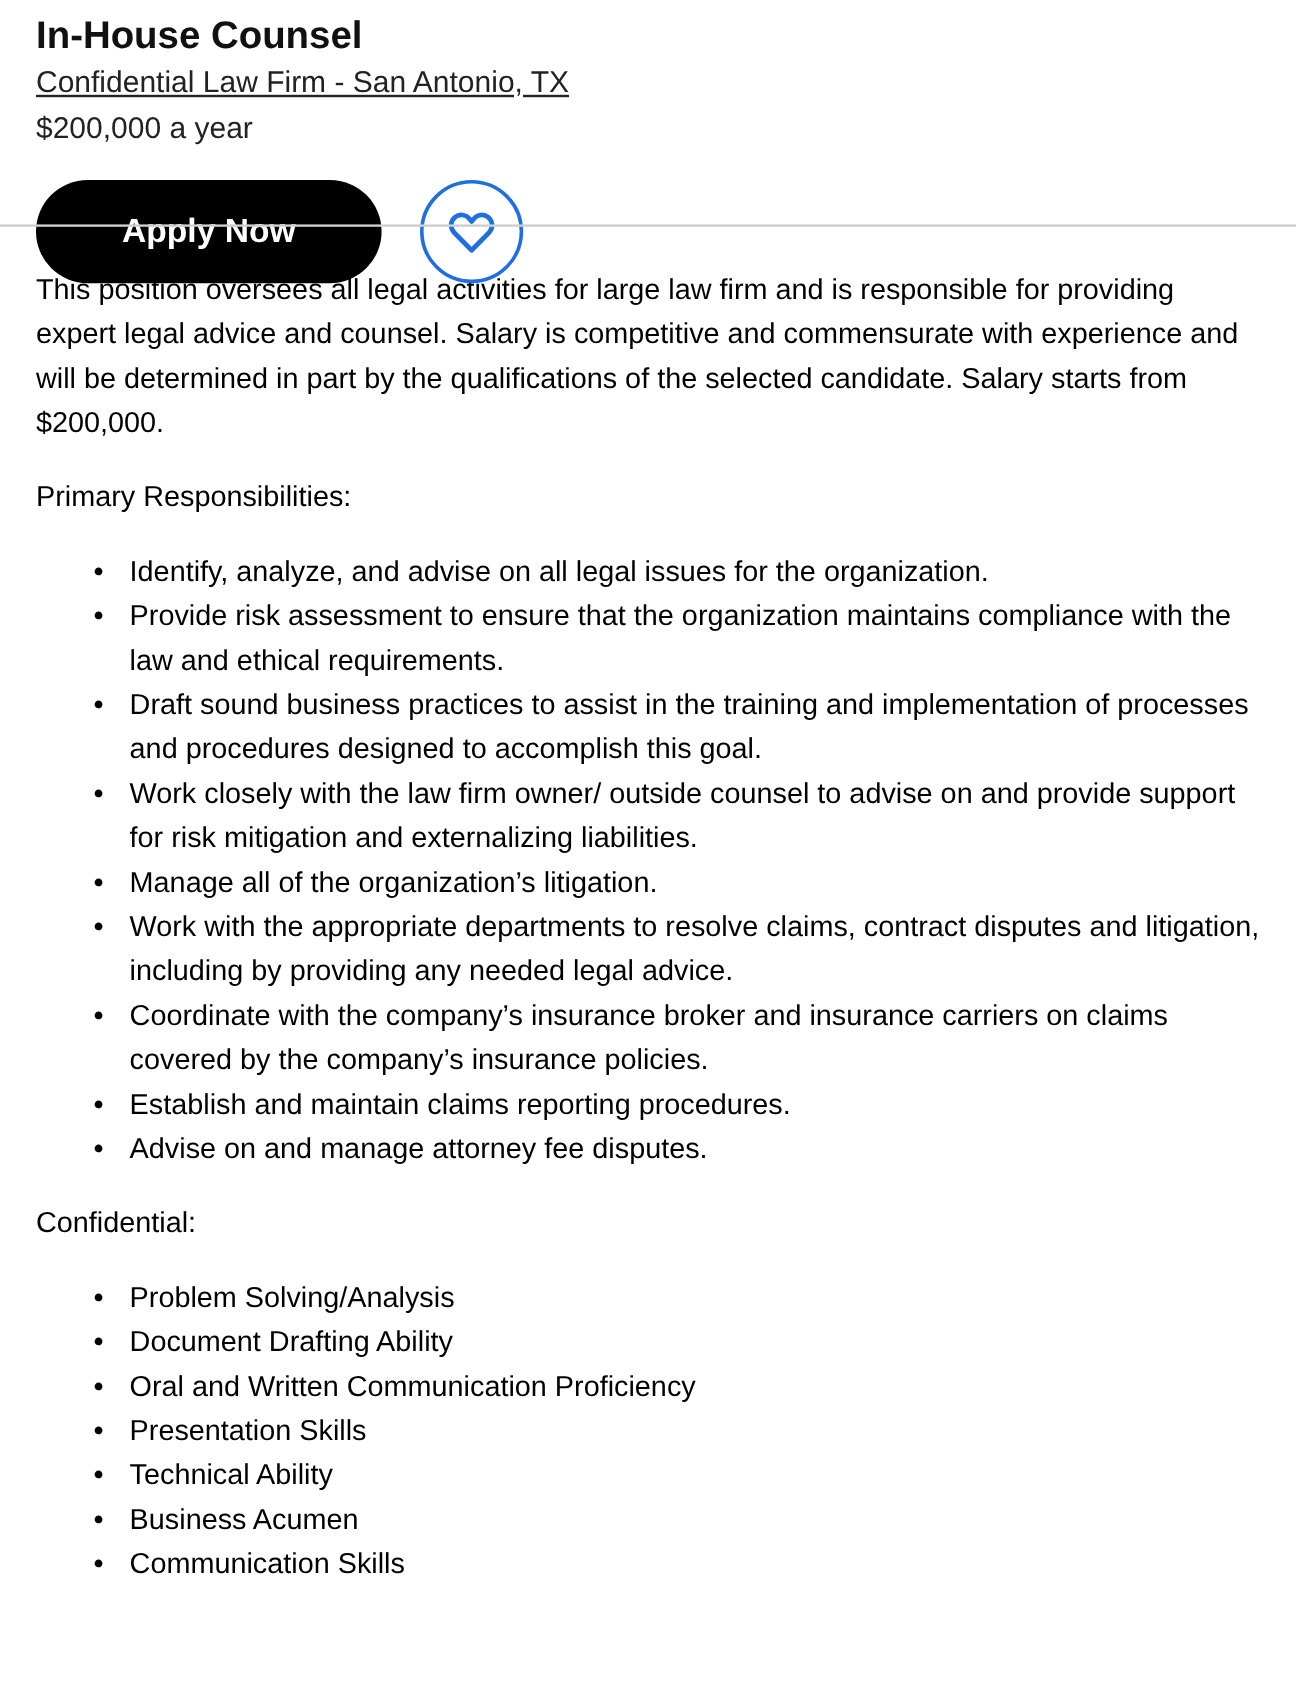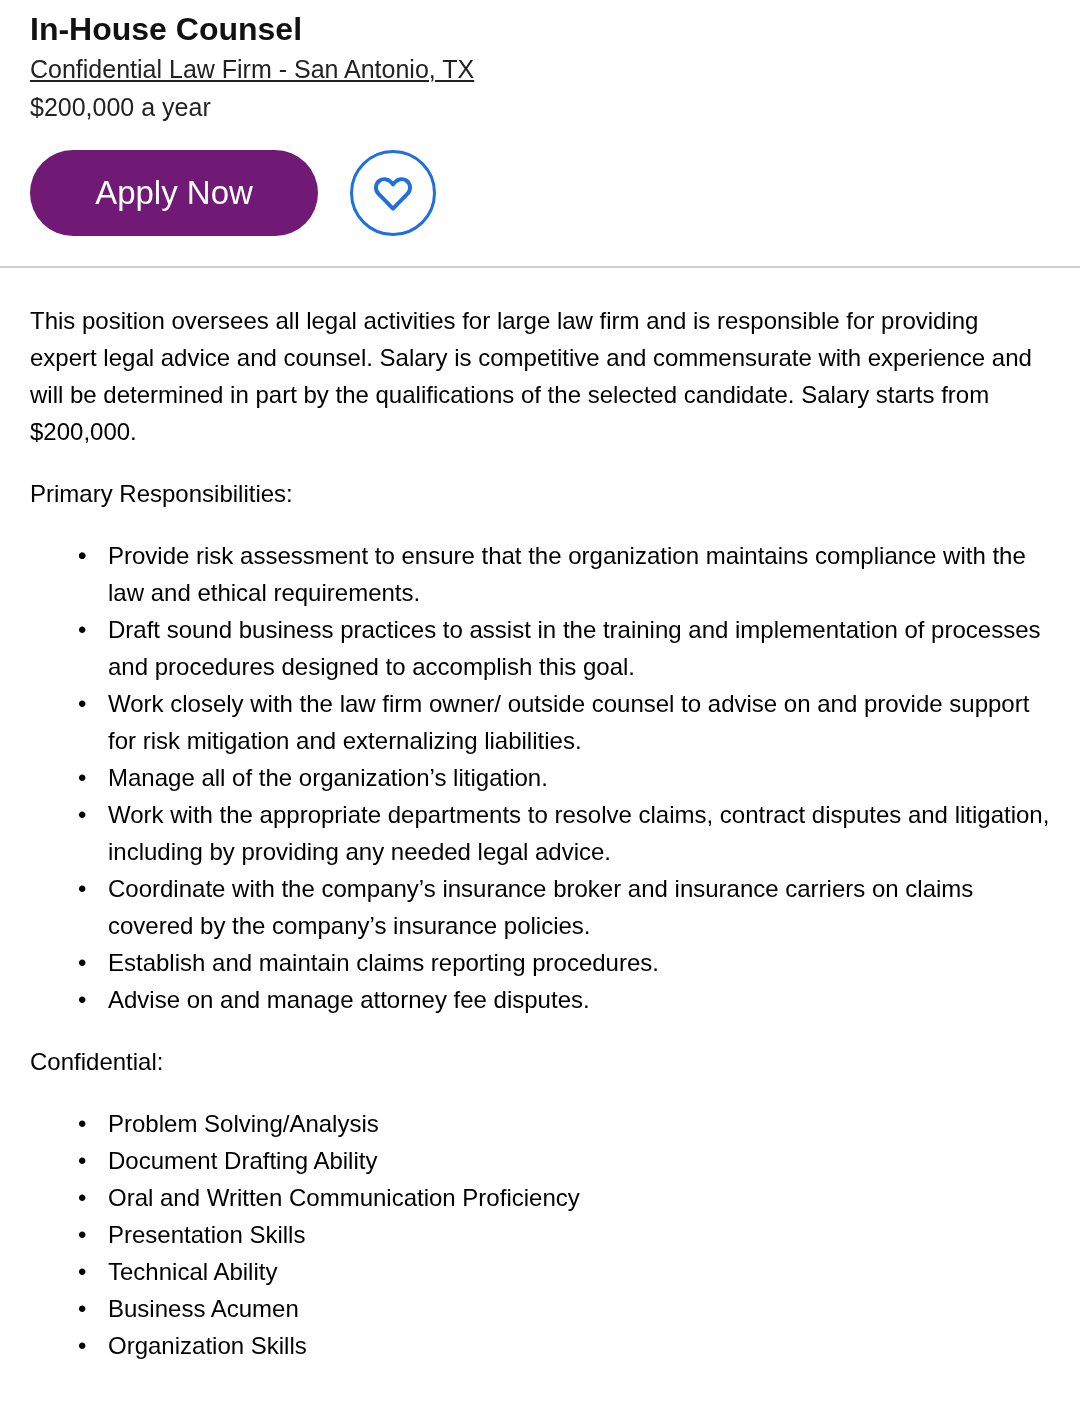--- a/index.html
+++ b/index.html
@@ -1,24 +1,24 @@
 <!DOCTYPE html>
 <html><head>
 <meta charset="utf-8">
 <style>
   * { box-sizing: border-box; margin: 0; padding: 0; }
   html, body { width: 1080px; height: 1406px; background: #ffffff; overflow: hidden; }
   body { font-family: "Liberation Sans", sans-serif; color: #1a1a1a; }
-  .header { padding: 10px 30px 0 30px; height: 268px; position: relative; }
+  .header { padding: 10px 30px 0 30px; height: 189px; position: relative; }
   .title { font-size: 32px; font-weight: bold; line-height: 38px; color: #111; }
   .company { font-size: 25px; line-height: 38px; margin-top: 2px; color: #222; text-decoration: underline; }
   .salary { font-size: 25px; line-height: 38px; color: #222; }
   .actions { display: flex; align-items: center; margin-top: 24px; }
-  .apply-btn { width: 288px; height: 86px; border-radius: 43px; background: #701a75; color: #fff;
-    font-size: 33px; font-weight: normal; border: none; display: flex; align-items: center; justify-content: center;
+  .apply-btn { width: 288px; height: 86px; border-radius: 43px; background: #000000; color: #fff;
+    font-size: 28px; font-weight: bold; border: none; display: flex; align-items: center; justify-content: center;
     font-family: "Liberation Sans", sans-serif; cursor: pointer; }
   .fav-btn { width: 86px; height: 86px; border-radius: 50%; border: 3px solid #1f6fe0; background: #fff;
     margin-left: 32px; display: flex; align-items: center; justify-content: center; cursor: pointer; }
   .divider { position: absolute; left: 0; right: 0; bottom: 0; height: 2px; background: #cfcfcf; }
   .content { padding: 34px 30px 0 30px; font-size: 24px; line-height: 37px; color: #000000; }
   .intro { margin-bottom: 25px; }
   .section-label { margin-bottom: 25px; }
   ul { list-style: none; margin-left: 48px; margin-bottom: 25px; }
   li { position: relative; padding-left: 30px; }
   li .bullet { position: absolute; left: 0; top: 0; }
@@ -38,33 +38,33 @@
       </svg>
     </div>
   </div>
   <div class="divider"></div>
 </div>
 
 <div class="content">
   <p class="intro">This position oversees all legal activities for large law firm and is responsible for providing expert legal advice and counsel. Salary is competitive and commensurate with experience and will be determined in part by the qualifications of the selected candidate. Salary starts from $200,000.</p>
   <p class="section-label">Primary Responsibilities:</p>
   <ul>
-    <li><span class="bullet">•</span></li>
+    <li><span class="bullet">•</span><span>Identify, analyze, and advise on all legal issues for the organization.</span></li>
     <li><span class="bullet">•</span><span>Provide risk assessment to ensure that the organization maintains compliance with the law and ethical requirements.</span></li>
     <li><span class="bullet">•</span><span>Draft sound business practices to assist in the training and implementation of processes and procedures designed to accomplish this goal.</span></li>
     <li><span class="bullet">•</span><span>Work closely with the law firm owner/ outside counsel to advise on and provide support for risk mitigation and externalizing liabilities.</span></li>
     <li><span class="bullet">•</span><span>Manage all of the organization’s litigation.</span></li>
     <li><span class="bullet">•</span><span>Work with the appropriate departments to resolve claims, contract disputes and litigation, including by providing any needed legal advice.</span></li>
     <li><span class="bullet">•</span><span>Coordinate with the company’s insurance broker and insurance carriers on claims covered by the company’s insurance policies.</span></li>
     <li><span class="bullet">•</span><span>Establish and maintain claims reporting procedures.</span></li>
     <li><span class="bullet">•</span><span>Advise on and manage attorney fee disputes.</span></li>
   </ul>
   <p class="section-label">Confidential:</p>
   <ul>
     <li><span class="bullet">•</span><span>Problem Solving/Analysis</span></li>
     <li><span class="bullet">•</span><span>Document Drafting Ability</span></li>
     <li><span class="bullet">•</span><span>Oral and Written Communication Proficiency</span></li>
     <li><span class="bullet">•</span><span>Presentation Skills</span></li>
     <li><span class="bullet">•</span><span>Technical Ability</span></li>
     <li><span class="bullet">•</span><span>Business Acumen</span></li>
-    <li><span class="bullet">•</span><span>Organization Skills</span></li>
+    <li><span class="bullet">•</span><span>Communication Skills</span></li>
   </ul>
 </div>
 
 </body></html>

